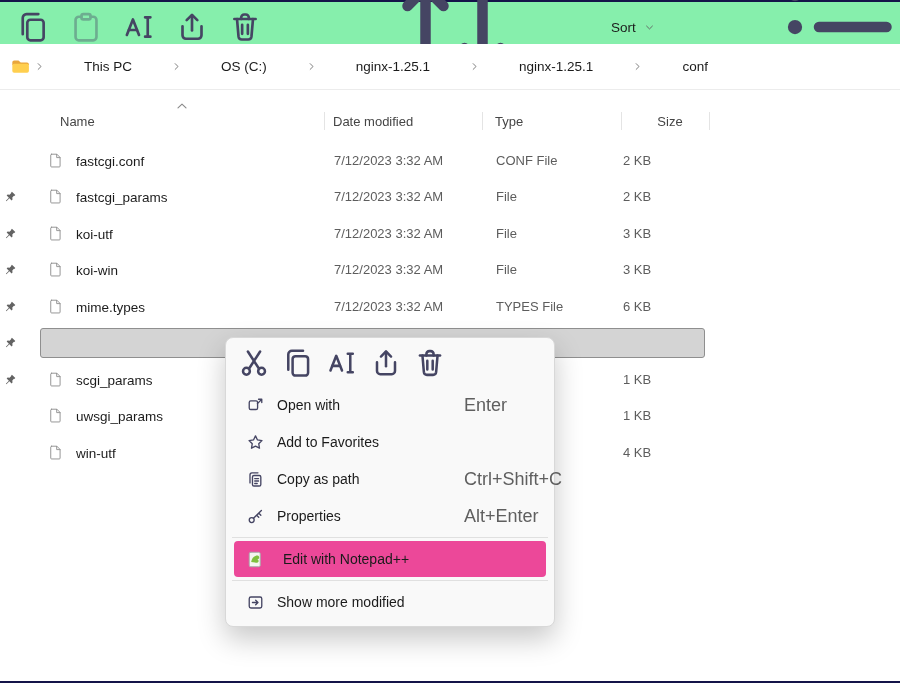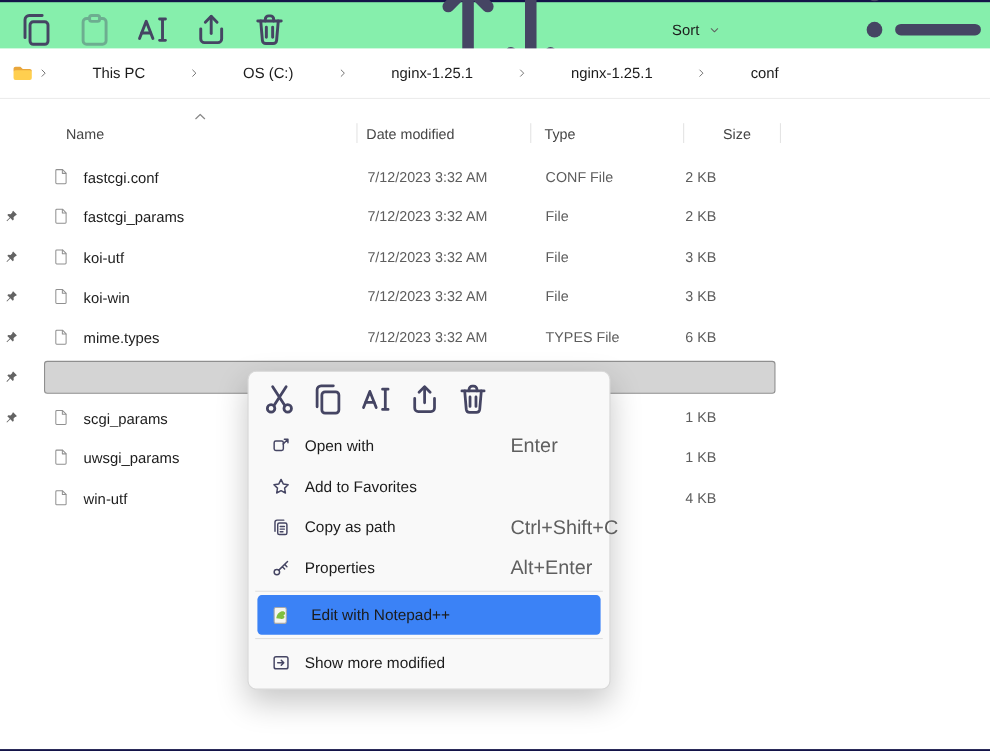--- a/index.html
+++ b/index.html
@@ -80,21 +80,21 @@
   }
   .qa-row { display:flex; align-items:center; gap:8px; padding:4px 6px 8px; }
   .qa-btn {
     width:36px; height:32px; border-radius:4px; display:flex; align-items:center; justify-content:center;
     color:#454563;
   }
   .menu-item {
     height:36px; margin:0 4px 1px; padding:0 12px; border-radius:4px;
     display:flex; align-items:center; gap:12px; font-size:14px; color:#1b1b1b;
   }
-  .menu-item.hl { background:#3b82f6;gap:18px; }
+  .menu-item.hl { background:#ec4899;gap:18px; }
   .mi-ic { width:19px; height:19px; color:#454563; flex:0 0 auto; }
   .mi-label { flex:0 0 auto; }
   .mi-short { margin-left:auto; width:70px; text-align:left; white-space:nowrap; font-size:18px; color:#5f5f5f; }
   .menu-divider { height:1px; background:#e0e0e0; margin:3px 2px; }
 
   .window-bottom-border { position:absolute; left:0; right:0; bottom:0; height:2px; background:#141449; }
 
   
   svg.ic, svg.mi-ic, svg.chev, svg.bc-chev, svg.pin, svg.fic, svg.bc-folder, svg.sort-caret {
     fill:none; stroke:currentColor; stroke-width:1.4; stroke-linecap:round; stroke-linejoin:round;

